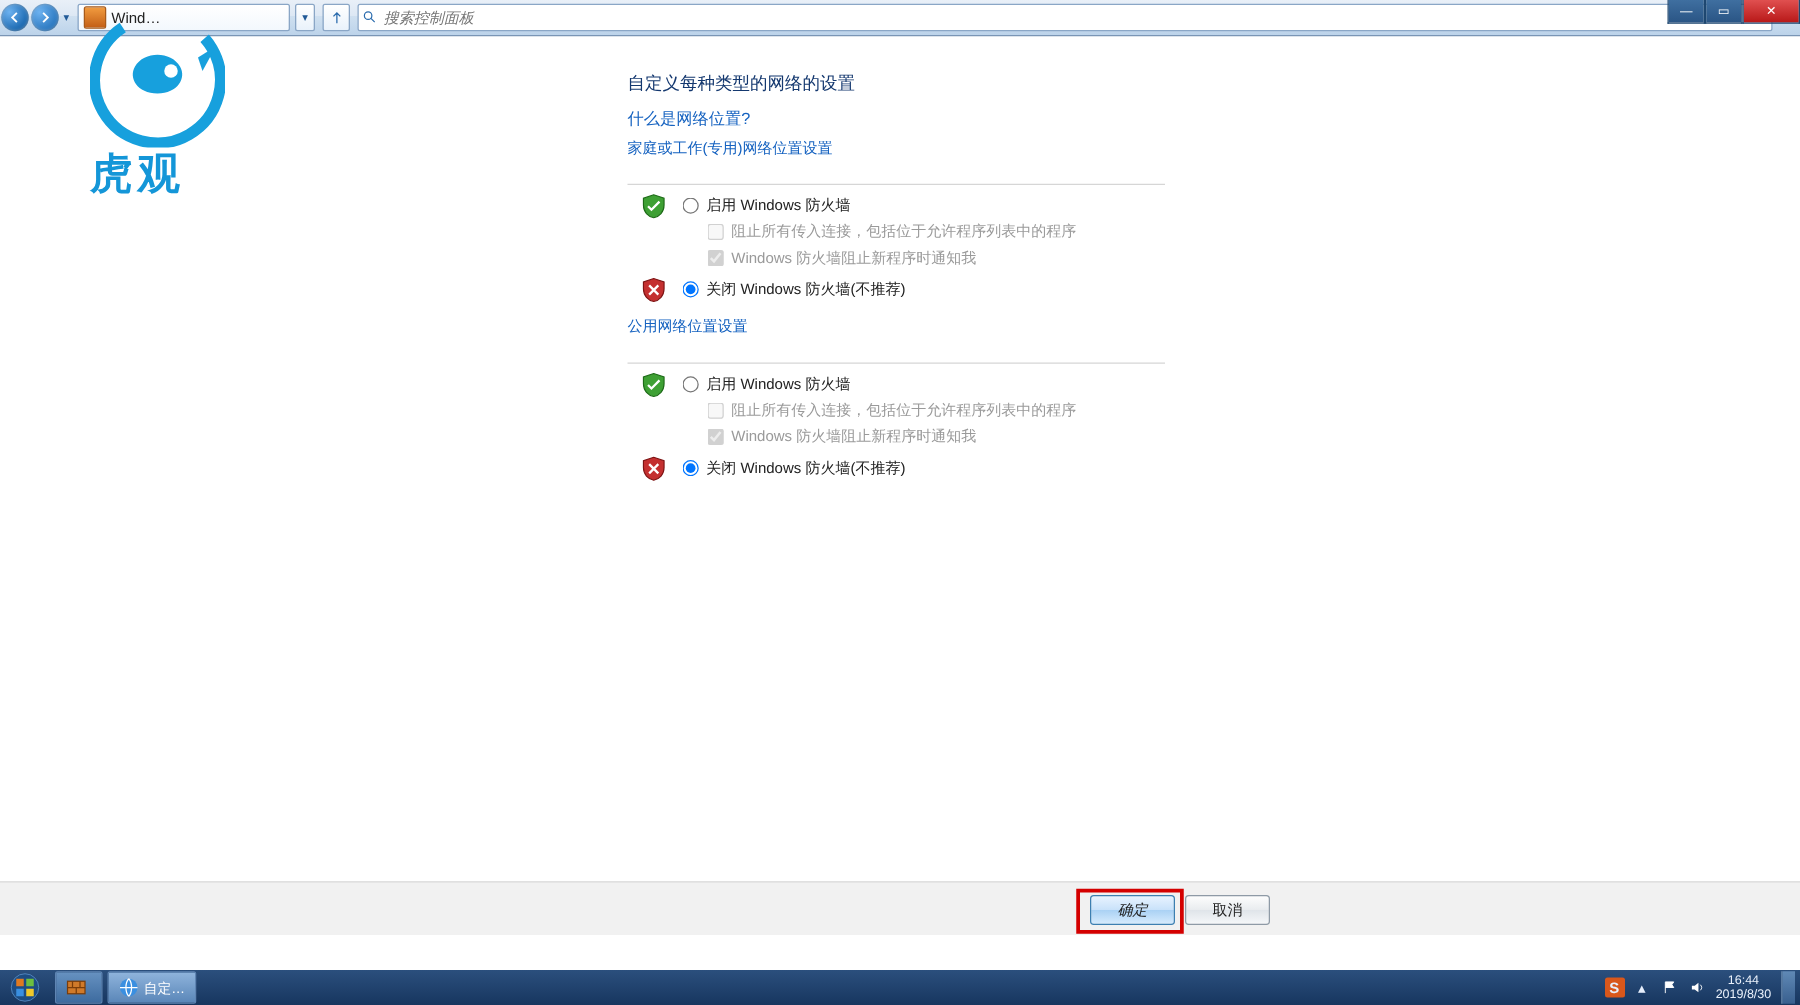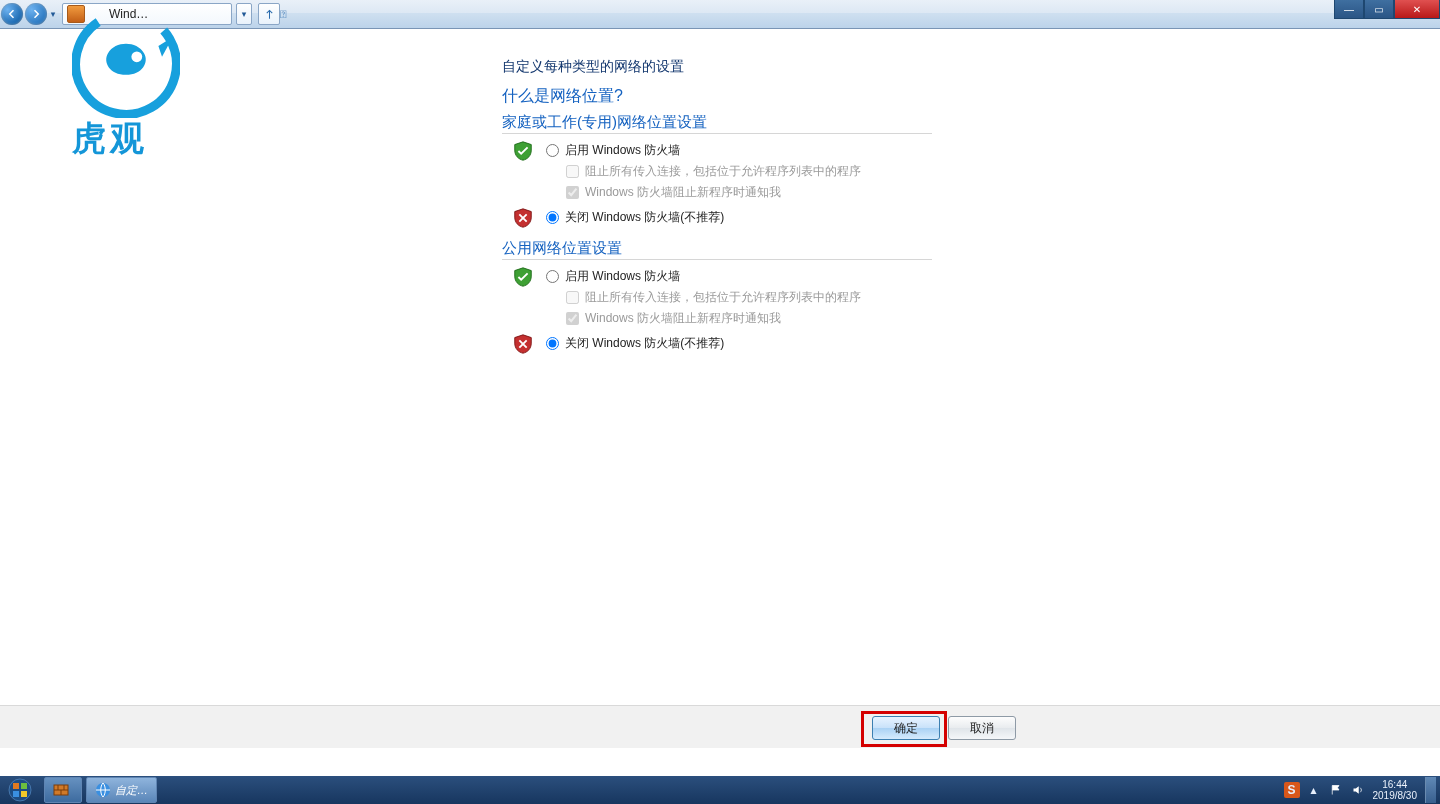--- a/index.html
+++ b/index.html
@@ -7,66 +7,66 @@
   .nav-bar{position:absolute;left:0;top:0;width:1440px;height:28px;
     background:linear-gradient(#e9f0f8,#dde8f4 45%,#cfe0f0 46%,#bcd3ea);
     border-bottom:1px solid #7a95b5;display:flex;align-items:center;}
   .nav-btn{width:22px;height:22px;margin:0 1px;border-radius:11px;
     background:radial-gradient(circle at 30% 30%,#6db2f0,#1a68b0 70%,#0f4f8c);
     color:#fff;display:flex;align-items:center;justify-content:center;font-size:12px;
     box-shadow:0 0 2px #0005 inset,0 0 3px #fff8 inset;}
   .nav-btn.fwd{background:radial-gradient(circle at 30% 30%,#6db2f0,#2b78c0 70%,#0f4f8c);}
   .hist-drop{width:10px;height:22px;display:flex;align-items:center;justify-content:center;color:#225a97;font-size:9px;}
   .addr-box{flex:0 0 160px;height:20px;margin-left:4px;border:1px solid #8aa6c6;background:linear-gradient(#fff,#f3f8fd);
-    display:flex;align-items:center;padding:0 4px;border-radius:2px;gap:20px;}
+    display:flex;align-items:center;padding:0 4px;border-radius:2px;}
   .addr-box .icon{width:16px;height:16px;border-radius:2px;background:linear-gradient(#f19b3f,#c35f16);border:1px solid #a75a1a;margin-right:4px;}
   .addr-box .txt{flex:1;color:#222;white-space:nowrap;overflow:hidden;}
   .addr-drop{width:14px;height:20px;margin-left:4px;display:flex;align-items:center;justify-content:center;color:#225a97;font-size:9px;border:1px solid #8aa6c6;background:linear-gradient(#fff,#e9f2fb);border-radius:2px;}
   .refresh-btn{width:20px;height:20px;margin-left:6px;border:1px solid #8aa6c6;background:linear-gradient(#fff,#e9f2fb);display:flex;align-items:center;justify-content:center;border-radius:2px;color:#2a6bad;}
   .search-box{flex:1;height:20px;margin:0 4px 0 6px;border:1px solid #8aa6c6;background:#fff;border-radius:2px;display:flex;align-items:center;}
   .search-box .mag{width:18px;display:flex;align-items:center;justify-content:center;color:#2a6bad;}
   .search-box input{border:none;background:none;flex:1;font-size:12px;color:#9aa7b3;outline:none;font-style:italic;}
   .extra-btn{width:12px;height:12px;margin-right:6px;color:#2a6bad;font-size:11px;}
   
   .win-controls{position:absolute;right:0;top:0;height:18px;display:flex;}
   .wc{width:28px;height:18px;border:1px solid #1e4770;border-top:none;display:flex;align-items:center;justify-content:center;font-size:10px;color:#fff;}
   .wc.min{background:linear-gradient(#3f6fa0,#2a5585);}
   .wc.max{background:linear-gradient(#3f6fa0,#2a5585);}
   .wc.close{background:linear-gradient(#e05050,#b81818);width:44px;}
   
   .content{position:absolute;left:0;top:44px;width:1440px;bottom:56px;background:#fff;}
   .panel{position:absolute;left:502px;top:14px;width:430px;}
   h1.title{font-size:14px;font-weight:normal;color:#14386f;margin:0 0 10px 0;}
   .subtitle{color:#333;font-size:12px;margin-bottom:4px;}
-  a.link{color:#1562c0;text-decoration:none;font-size:16px;}
-  .section-head{color:#1562c0;font-size:15px;margin-top:6px;border-bottom:1px solid #d6d6d6;padding-bottom:1px;width:430px;}
+  a.link{color:#1562c0;text-decoration:none;font-size:13px;}
+  .section-head{color:#1562c0;font-size:12px;margin-top:6px;border-bottom:1px solid #d6d6d6;padding-bottom:20px;width:430px;}
   .opt-row{display:flex;align-items:flex-start;margin-top:6px;}
   .shield{width:22px;height:22px;margin:0 12px 0 10px;flex:none;}
   .shield svg{width:22px;height:22px;display:block;}
   .opt-body{flex:1;}
   .radio-line{display:flex;align-items:center;margin-top:2px;}
   .radio-line input[type=radio]{margin:0 6px 0 0;}
   .radio-line .lbl{color:#222;}
   .sub-check{display:flex;align-items:center;margin:4px 0 0 20px;color:#9a9a9a;}
   .sub-check input{margin:0 6px 0 0;}
   
   .buttons-bar{position:absolute;left:0;right:0;bottom:0;height:42px;background:#f1f1f1;border-top:1px solid #d9d9d9;}
   .buttons-bar .annot{position:absolute;right:493px;top:5px;width:80px;height:30px;border:3px solid #d40000;}
   .btn{position:absolute;top:10px;width:66px;height:22px;border:1px solid #8e9aa6;border-radius:3px;
        background:linear-gradient(#fdfdfd,#e9ecef 49%,#dfe4e9 50%,#f5f7f9);
        display:flex;align-items:center;justify-content:center;font-size:12px;color:#222;}
-  .btn.primary{right:500px;background:linear-gradient(#e8f3ff,#c9e2fa 49%,#a9d1f4 50%,#d6ebfd);border-color:#3c7fb1;}
+  .btn.primary{right:500px;background:linear-gradient(#e8f3ff,#c9e2fa 49%,#a9d1f4 50%,#d6ebfd);border-color:#3c7fb1;font-style:italic;}
   .btn.cancel{right:424px;}
   
   .taskbar{position:absolute;left:0;bottom:0;width:1440px;height:28px;
     background:linear-gradient(#2b4f7d,#17365f);display:flex;align-items:center;color:#fff;}
   .start{width:40px;height:28px;display:flex;align-items:center;justify-content:center;}
   .start svg{width:24px;height:24px;}
   .task-btn{height:24px;padding:0 8px;margin-left:4px;border:1px solid #5f85b3;border-radius:2px;
-    background:linear-gradient(#6691c0,#3d6b9f);display:flex;align-items:center;font-size:11px;color:#fff;font-style:italic;}
+    background:linear-gradient(#6691c0,#3d6b9f);display:flex;align-items:center;font-size:11px;color:#fff;}
   .task-btn .ico{width:16px;height:16px;margin-right:4px;}
   .task-btn.active{background:linear-gradient(#8fb4dc,#5a86b8);}
   .tray{margin-left:auto;display:flex;align-items:center;padding-right:4px;}
   .tray .ico{width:16px;height:16px;margin:0 3px;display:flex;align-items:center;justify-content:center;font-size:12px;color:#e6eefb;}
   .tray .sogou{background:#d8571b;border-radius:2px;font-weight:bold;}
   .tray .clock{font-size:10px;line-height:11px;text-align:center;margin:0 4px;color:#eaf1fb;}
   .tray .showdesk{width:10px;height:26px;margin-left:4px;border-left:1px solid #6a8bb0;background:linear-gradient(#6089b6,#385f8e);}
   
   .watermark{position:absolute;left:72px;top:10px;width:112px;height:160px;display:flex;flex-direction:column;align-items:flex-start;z-index:5;}
   .watermark svg{width:108px;height:108px;}
@@ -92,20 +92,29 @@
     <div class="icon"></div>
     <div class="txt">Wind…</div>
   </div>
   <div class="addr-drop">▾</div>
   <div class="refresh-btn">
     <svg viewBox="0 0 16 16" width="11" height="11">
         <path d="M4 6l4-4 4 4M8 2v12" stroke="#2a6bad" stroke-width="1.5" fill="none"></path>
       </svg>
   </div>
 
+  <div class="search-box">
+    <span class="mag">
+      <svg viewBox="0 0 16 16" width="12" height="12">
+          <circle cx="6" cy="6" r="4" stroke="#2a6bad" stroke-width="1.3" fill="none"></circle>
+          <path d="M9 9l4 4" stroke="#2a6bad" stroke-width="1.3"></path>
+        </svg>
+    </span>
+    <input placeholder="搜索控制面板" style="">
+  </div>
   <div class="extra-btn">⍰</div>
 </div>
 
 <div class="win-controls">
   <div class="wc min">—</div>
   <div class="wc max">▭</div>
   <div class="wc close">✕</div>
 </div>
 
 <div class="content">

